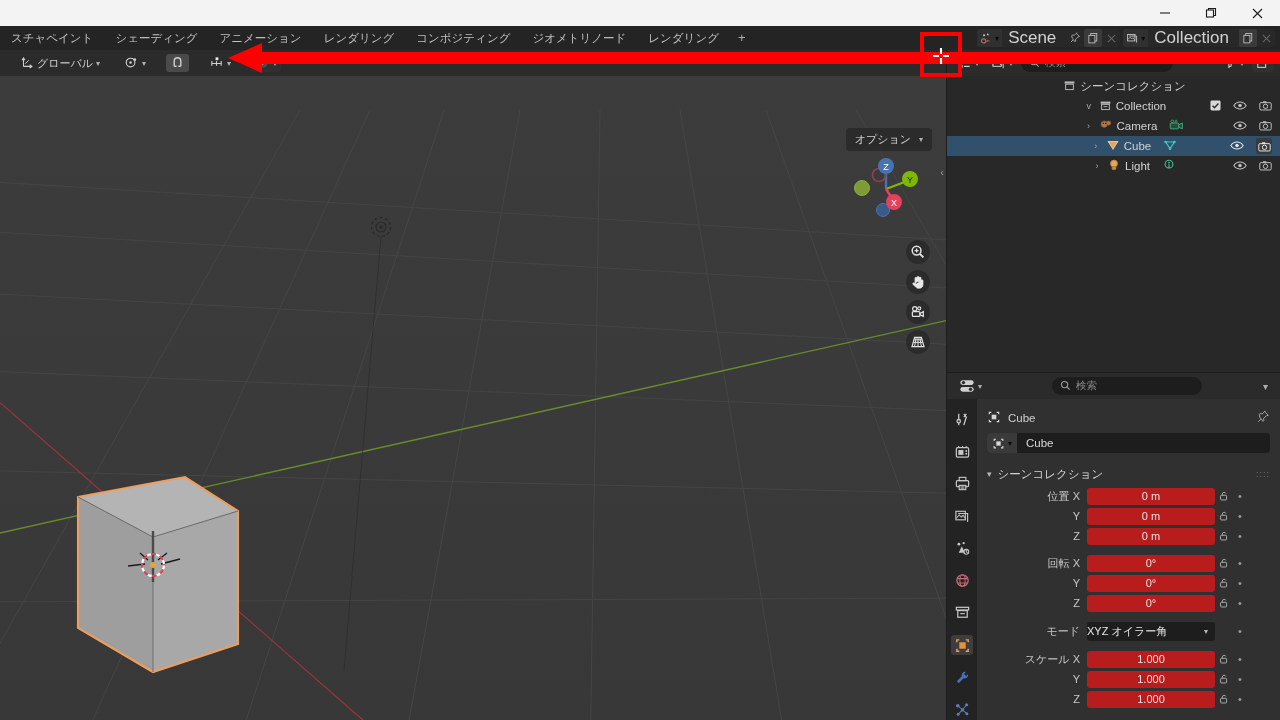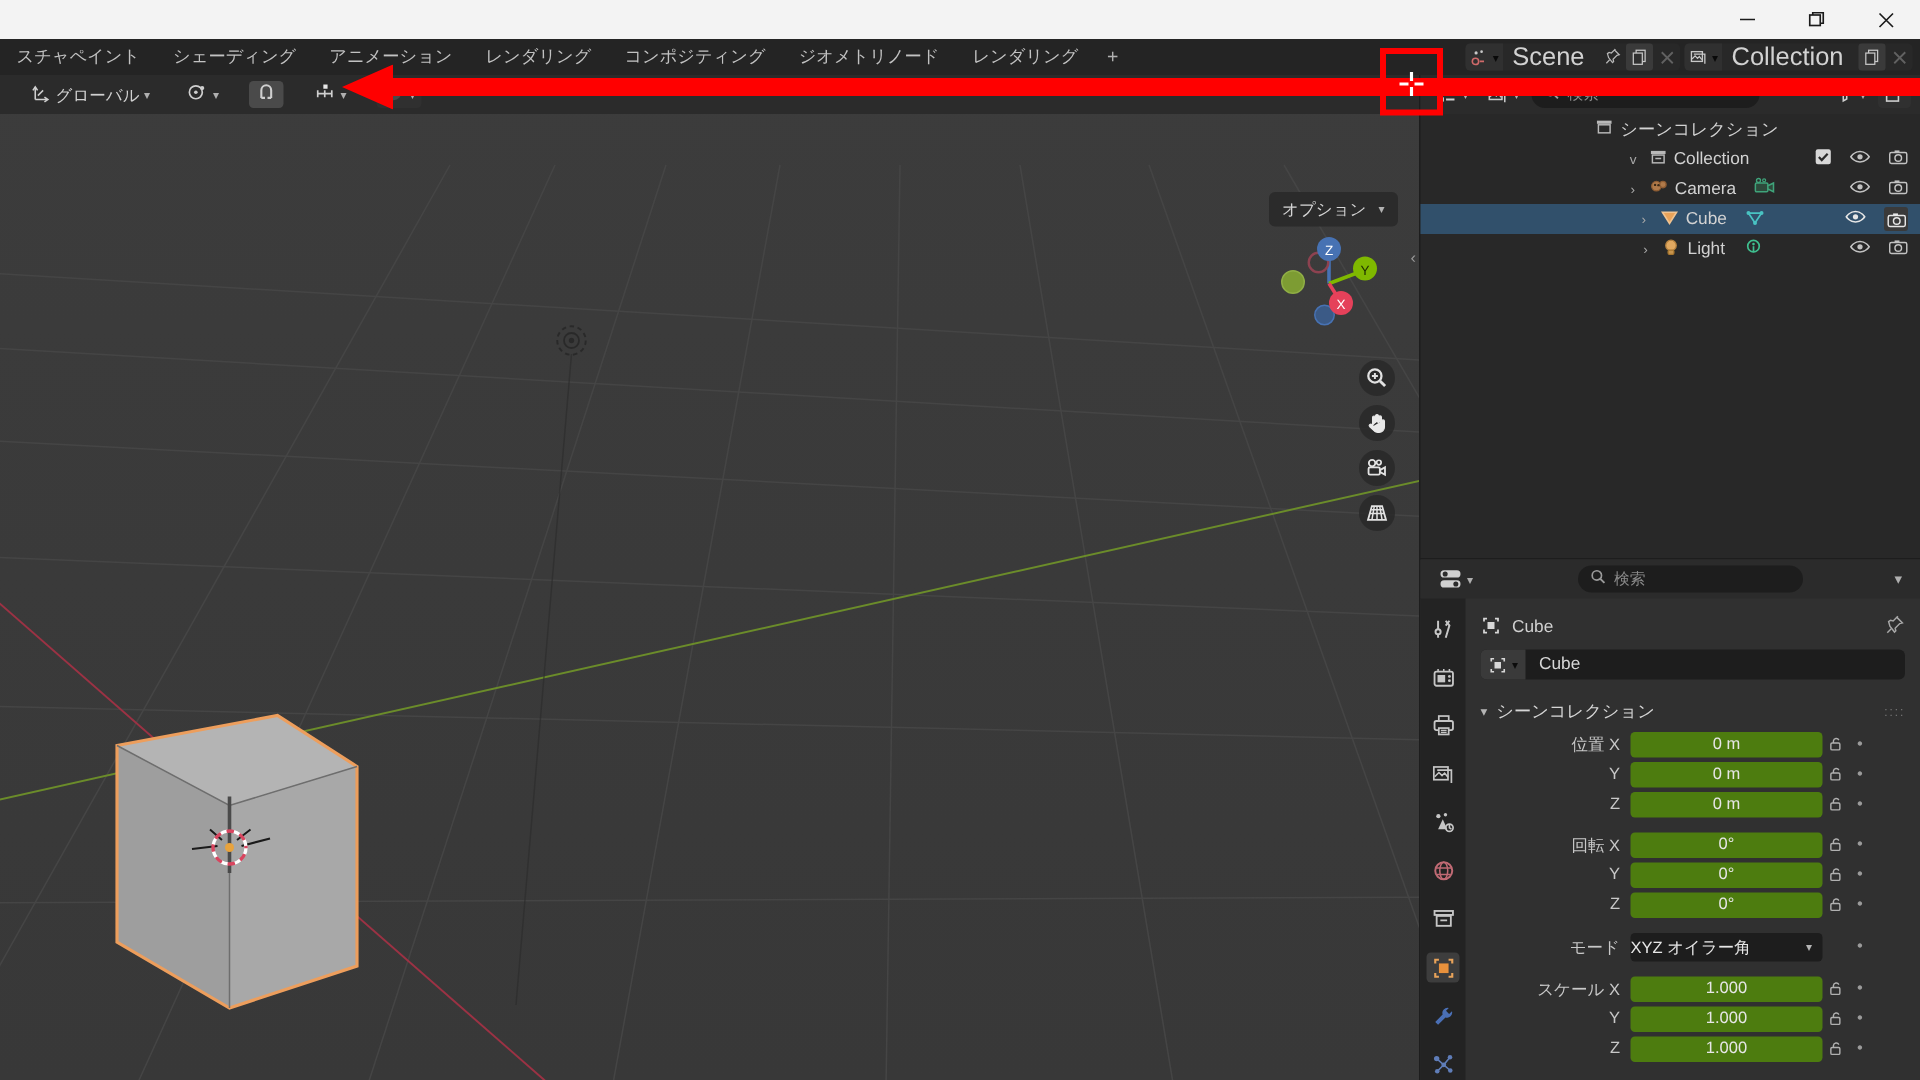--- a/index.html
+++ b/index.html
@@ -142,21 +142,21 @@
 
   .panel-head {
     display:flex; align-items:center; gap:6px; height:22px; margin-top:10px;
     color:#d6d6d6; font-size:11.5px;
   }
   .grip { margin-left:auto; color:#707070; font-size:9px; letter-spacing:1px; }
 
   .fld { display:flex; align-items:center; height:18px; margin-top:2px; }
   .fld .lbl { width:100px; text-align:right; color:#c8c8c8; font-size:11px; padding-right:7px; }
   .fld .val {
-    width:128px; height:17px; background:#4d7c0f; border-radius:3px;
+    width:128px; height:17px; background:#b91c1c; border-radius:3px;
     color:#e6e6e6; font-size:11px; display:flex; align-items:center; justify-content:center;
   }
   .fld .val.dropdown {
     background:#1d1d1d; justify-content:flex-start; padding-left:0; position:relative;
   }
   .fld .val.dropdown .dc { position:absolute; right:7px; font-size:8px; color:#b5b5b5;}
   .fld .lock { width:18px; display:flex; justify-content:center; }
   .fld .dot { width:14px; text-align:center; color:#9a9a9a; font-size:11px; line-height:1;}
   .gap { height:7px; }
 

